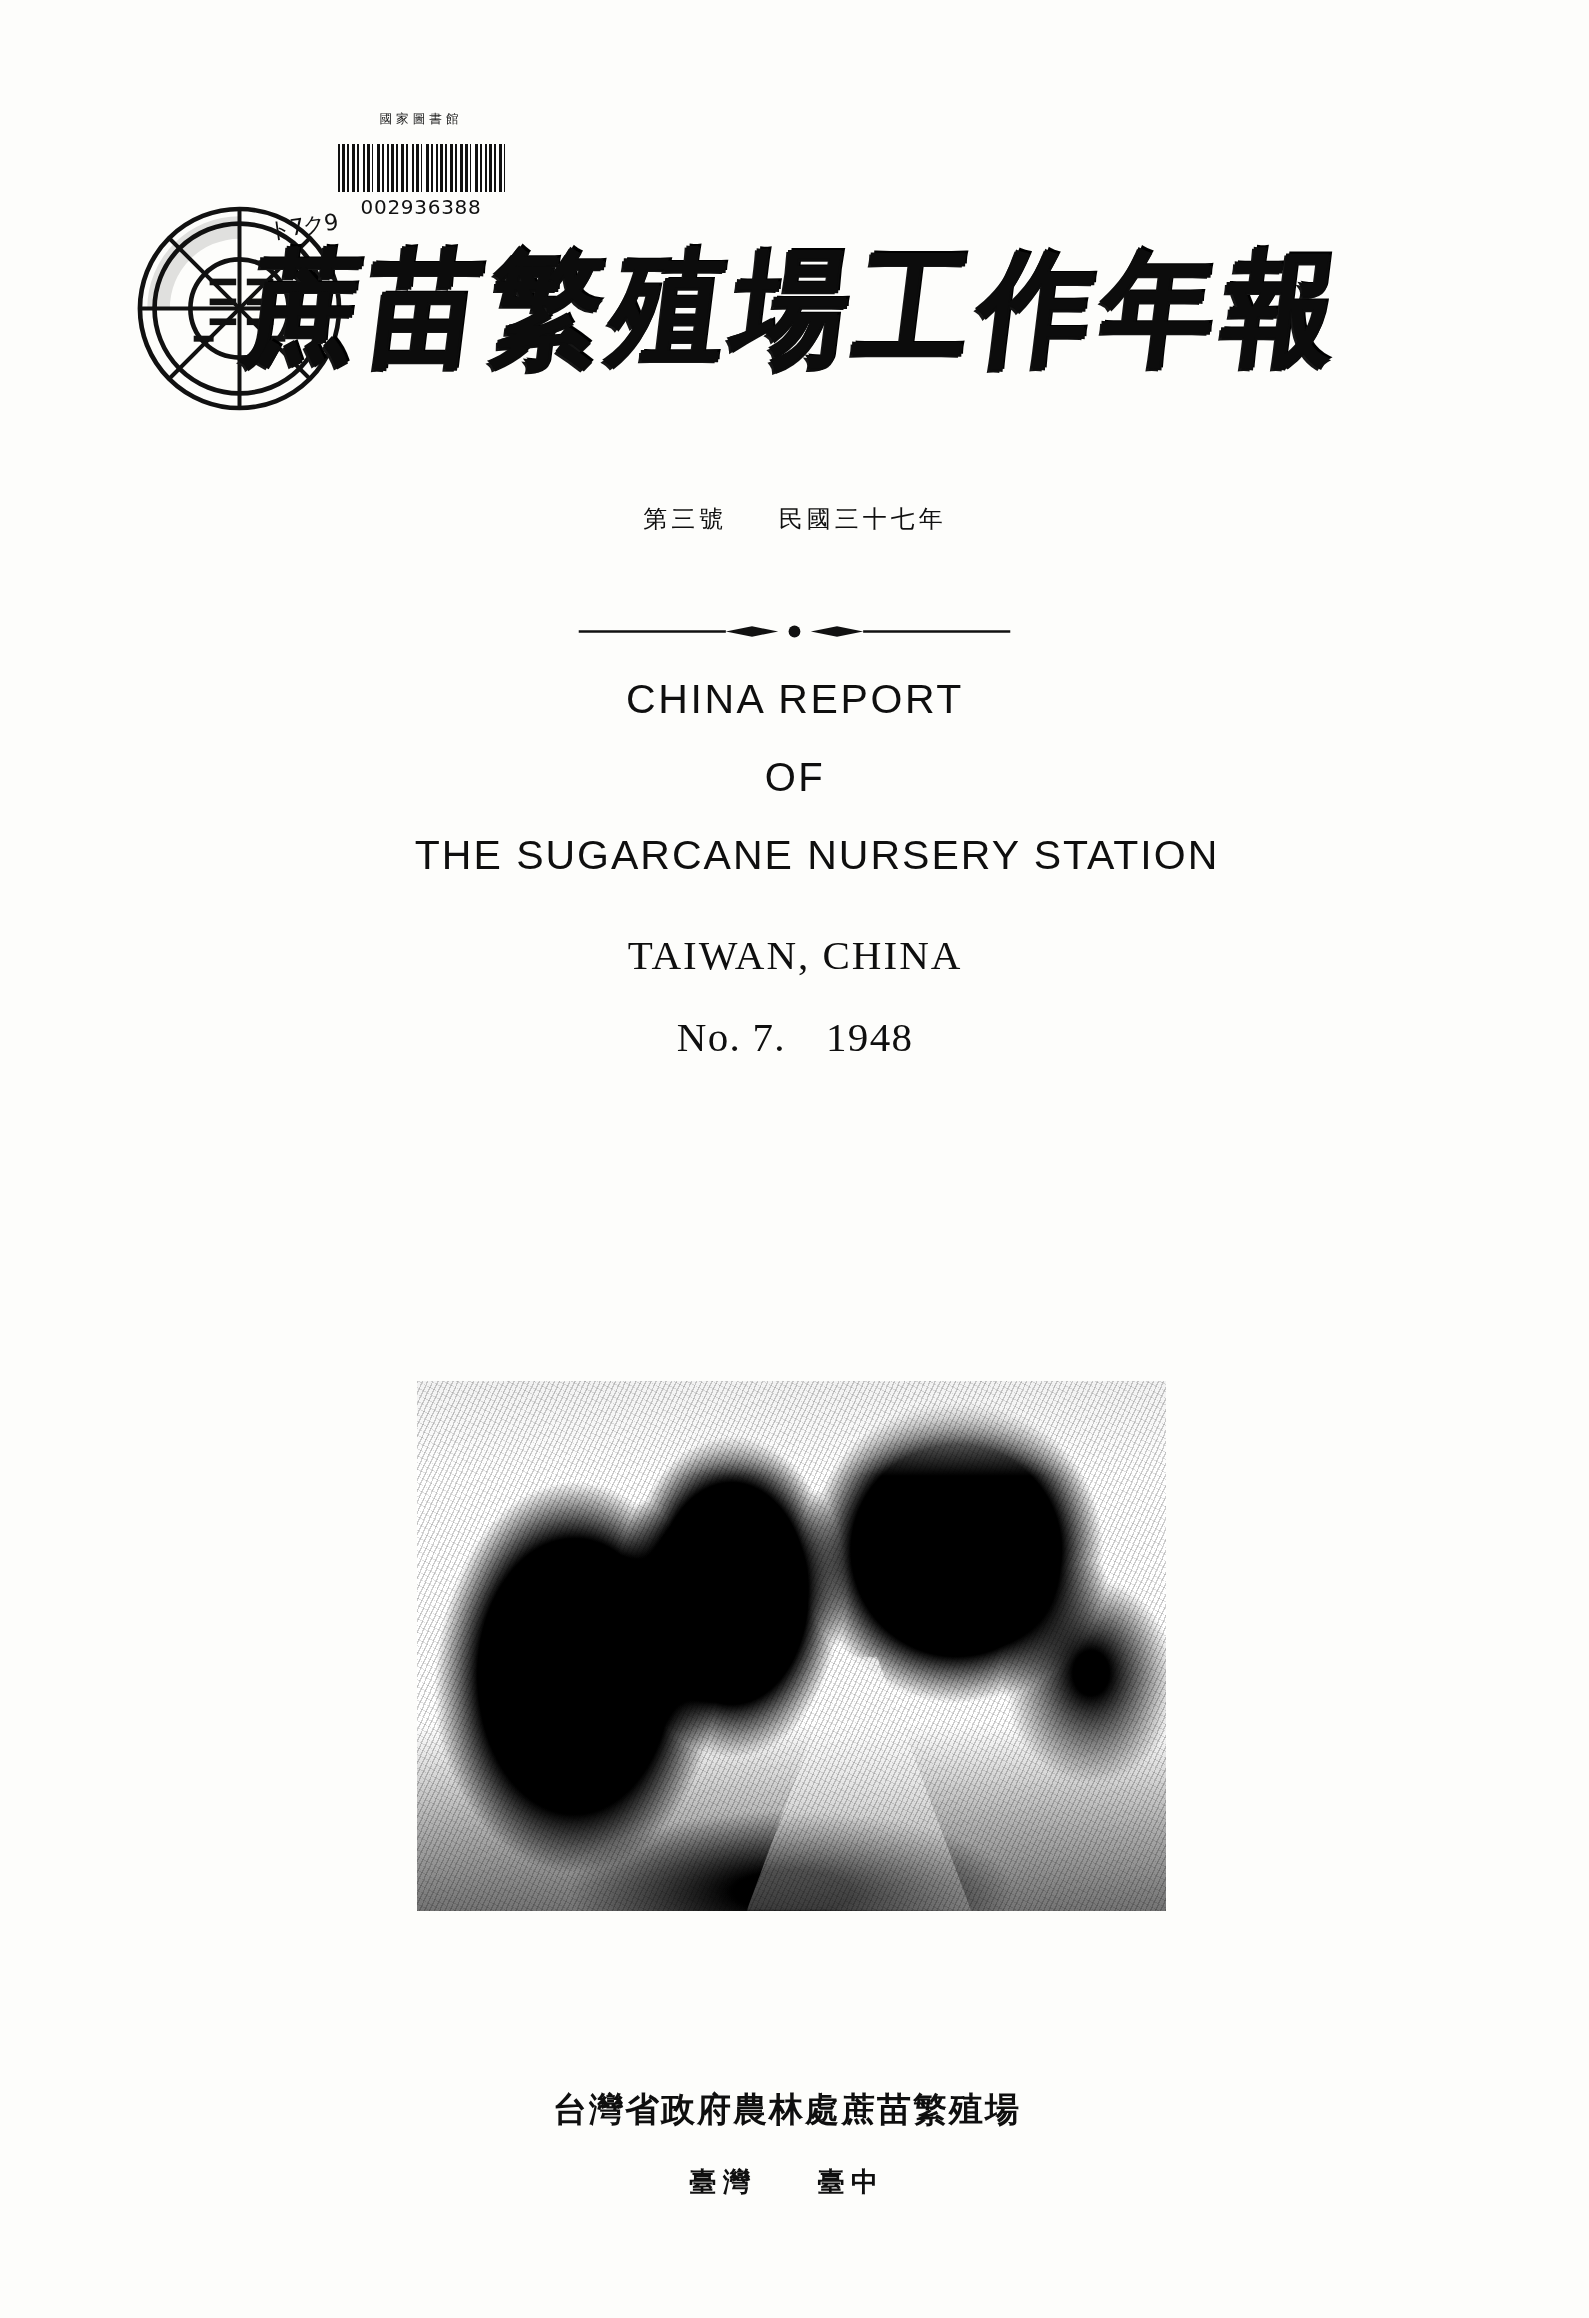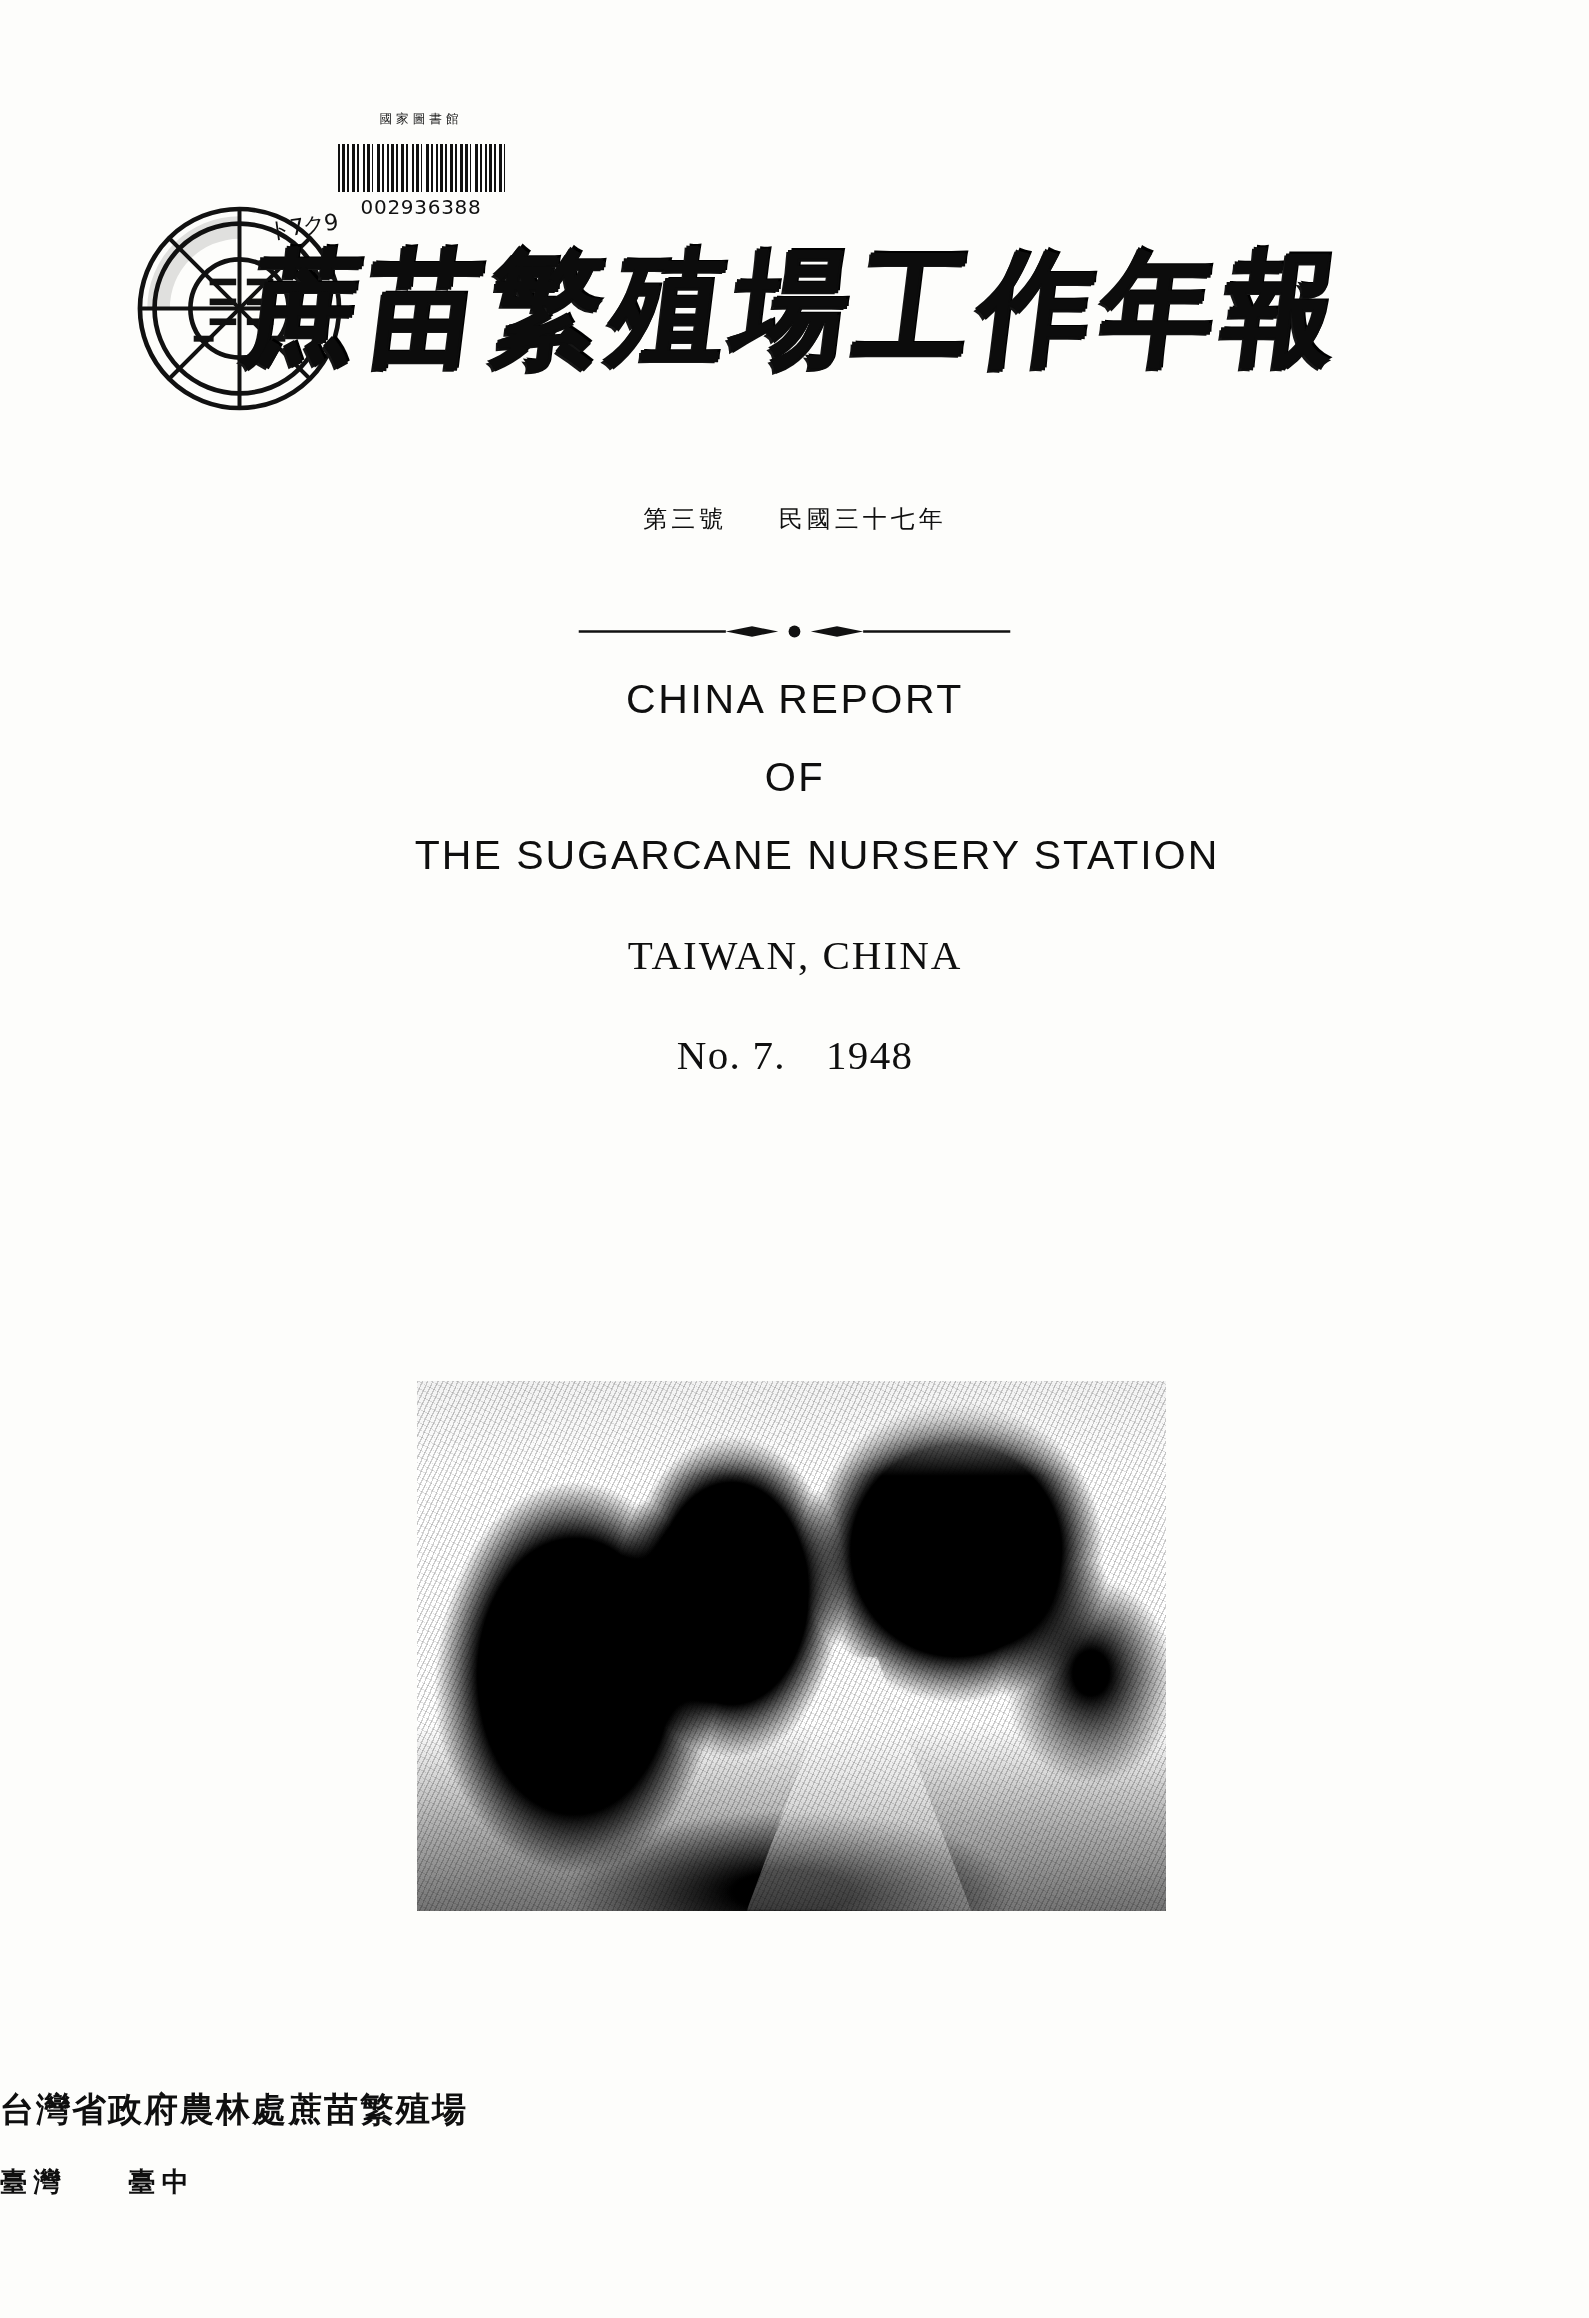--- a/index.html
+++ b/index.html
@@ -157,21 +157,21 @@
     font-family: "Liberation Sans", sans-serif;
     font-size: 41px;
     letter-spacing: 2px;
     margin-bottom: 52px;
     margin-left: 44px;
   }
   .en-line4 {
     font-family: "Liberation Serif", serif;
     font-size: 41px;
     letter-spacing: 2px;
-    margin-bottom: 52px;
+    margin-bottom: 34px;
   }
   .en-line5 {
     font-family: "Liberation Serif", serif;
     font-size: 41px;
     letter-spacing: 1.3px;
   }
   .en-line5 .sp { display: inline-block; width: 17px; }
 
   
   .photo {
@@ -220,20 +220,21 @@
     height: 18%;
     background: linear-gradient(to bottom, #f2f2f2, rgba(242,242,242,0));
   }
 
   
   .footer {
     position: absolute;
     left: 0;
     right: 16px;
     top: 2087px;
+    text-align: center;
   }
   .publisher {
     font-family: "DejaVu Sans", sans-serif;
     font-weight: 700;
     font-size: 34px;
     letter-spacing: 2px;
     color: #0f0f0f;
     margin-bottom: 30.5px;
   }
   .place {

